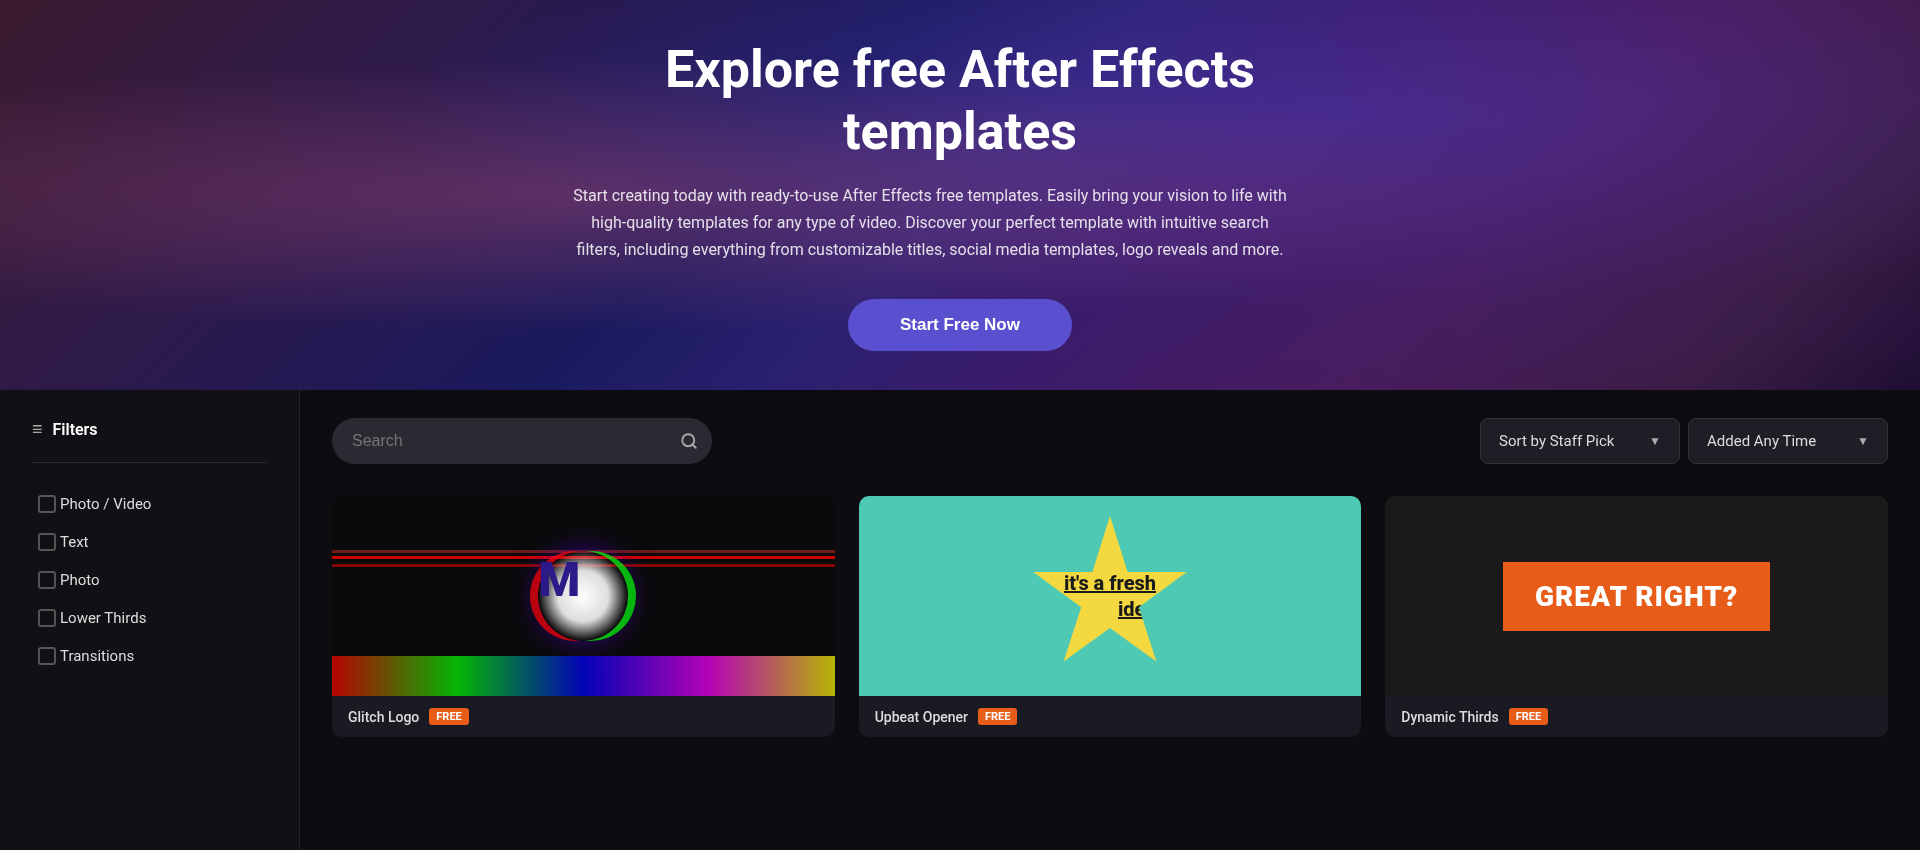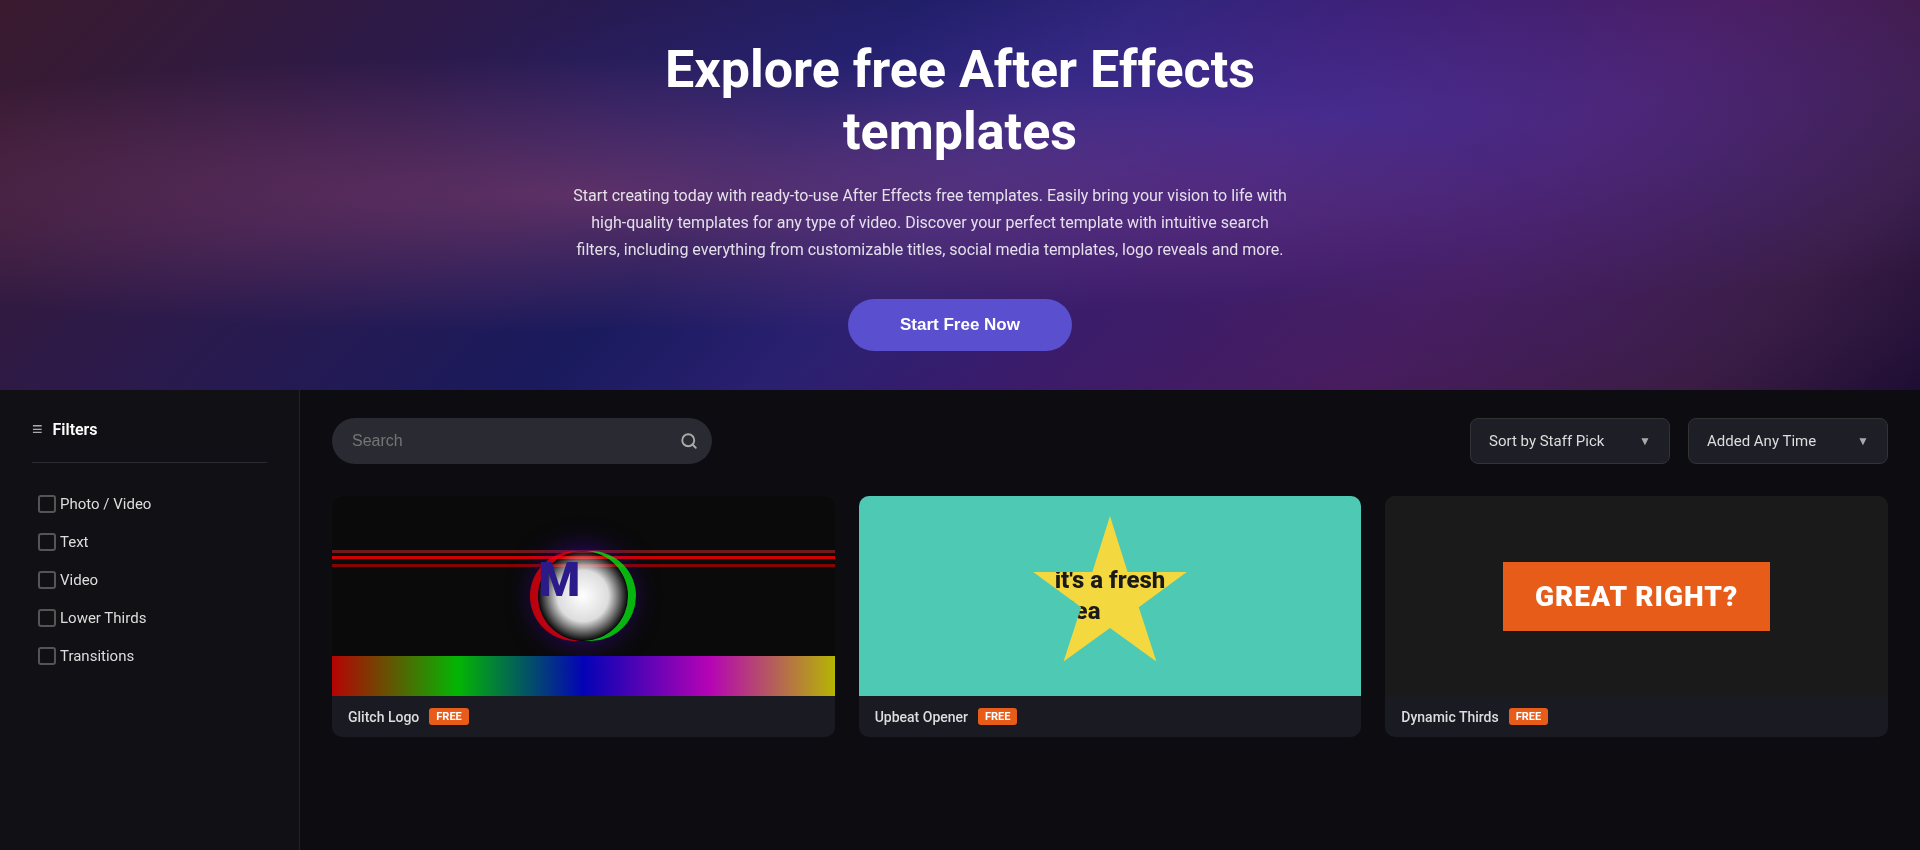--- a/index.html
+++ b/index.html
@@ -141,21 +141,21 @@
     .content-area {
       flex: 1;
       padding: 28px 32px;
       background: #0d0d11;
     }
 
     
     .controls-bar {
       display: flex;
       align-items: flex-start;
-      gap: 18px;
+      gap: 8px;
       margin-bottom: 32px;
     }
 
     .search-container {
       position: relative;
       flex: 0 0 380px;
     }
 
     .search-input {
       width: 100%;
@@ -291,26 +291,27 @@
       background: #f4d840;
       clip-path: polygon(50% 0%, 61% 35%, 98% 35%, 68% 57%, 79% 91%, 50% 70%, 21% 91%, 32% 57%, 2% 35%, 39% 35%);
       display: flex;
       align-items: center;
       justify-content: center;
       position: relative;
     }
 
     .fresh-idea-text {
       position: absolute;
-      text-align: left;
+      text-align: right;
       color: #1a1a1a;
       font-weight: 800;
-      font-size: 24px;
+      font-size: 20px;
       line-height: 1.3;
       z-index: 3;
+      text-decoration: underline;
     }
 
     
     .thumb-dynamic {
       background: #1a1a1a;
     }
 
     .great-right-banner {
       background: #e85c1a;
       padding: 18px 32px;
@@ -371,21 +372,21 @@
     <div class="filter-item">
       <input type="checkbox" class="filter-checkbox" style="">
       <label class="filter-label">Photo / Video</label>
     </div>
     <div class="filter-item">
       <input type="checkbox" class="filter-checkbox" style="">
       <label class="filter-label">Text</label>
     </div>
     <div class="filter-item">
       <input type="checkbox" class="filter-checkbox" style="">
-      <label class="filter-label">Video</label>
+      <label class="filter-label">Photo</label>
     </div>
     <div class="filter-item">
       <input type="checkbox" class="filter-checkbox" style="">
       <label class="filter-label">Lower Thirds</label>
     </div>
     <div class="filter-item">
       <input type="checkbox" class="filter-checkbox" style="">
       <label class="filter-label">Transitions</label>
     </div>
   </aside>

